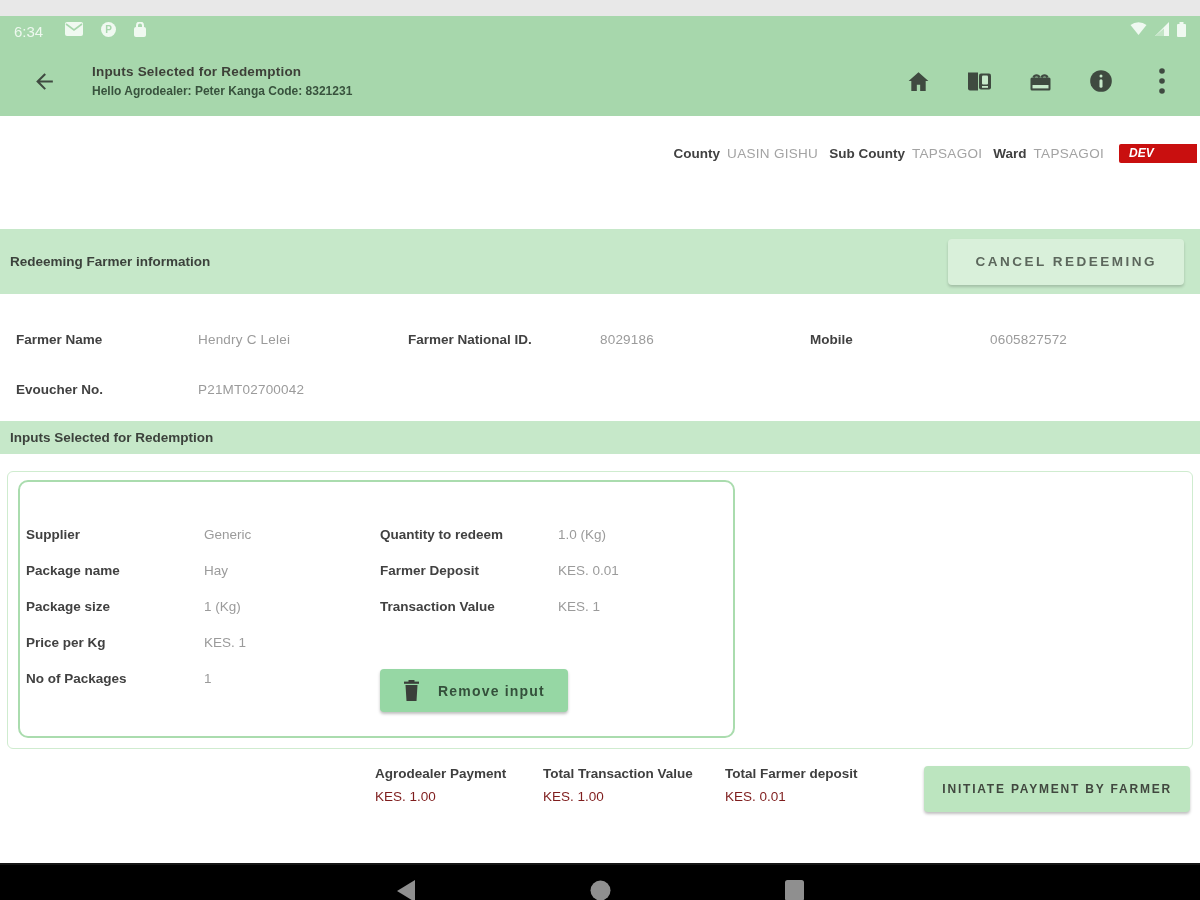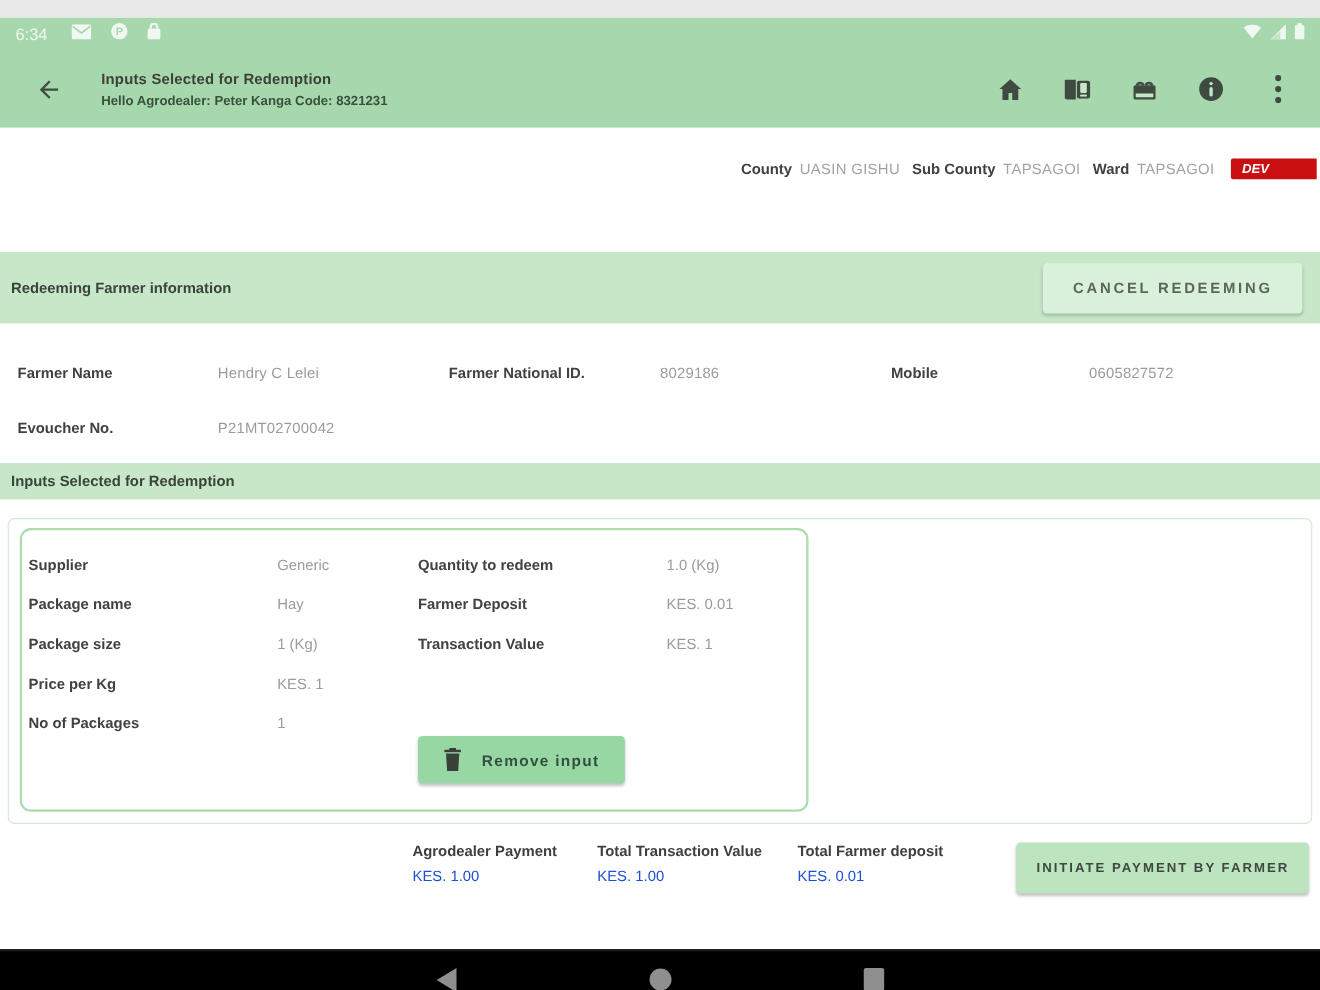--- a/index.html
+++ b/index.html
@@ -52,36 +52,36 @@
   .f-label { font-size:13.5px; font-weight:bold; color:#414141; }
   .f-value { font-size:13.5px; color:#9b9b9b; letter-spacing:.2px; }
   
   .outer-panel { position:absolute; top:455px; left:7px; width:1186px; height:278px;
     border:1px solid #cfeccf; border-radius:6px; background:#fff; }
   .input-card { position:absolute; left:10px; top:8px; width:717px; height:258px;
     border:2px solid #aadcae; border-radius:10px; background:#fff; }
   .card-col { position:absolute; top:24px; display:flex; flex-direction:column; }
   .card-col.left { left:6px; width:348px; }
   .card-col.right { left:360px; width:348px; }
-  .card-row { height:36px; display:flex; align-items:flex-start;gap:48px; }
+  .card-row { height:36px; display:flex; align-items:flex-end; }
   .c-label { width:178px; font-size:13.5px; font-weight:bold; color:#414141; }
   .c-value { font-size:13.5px; color:#9b9b9b; }
   .remove-btn { position:absolute; left:360px; top:187px; width:188px; height:43px;
     background:#96d7a4; border-radius:4px; display:flex; align-items:center; justify-content:center;
     box-shadow:0 2px 3px rgba(0,0,0,.25);
     font-size:14px; font-weight:bold; letter-spacing:1.2px; color:#34503b; }
   .remove-btn .trash { margin-right:18px; display:flex; }
   
   .summary-row { position:absolute; top:750px; left:0; width:1200px; display:flex; align-items:flex-start; padding-left:375px; }
   .sum-item { margin-right:0; }
   .sum-item.i0 { width:168px; }
   .sum-item.i1 { width:182px; }
   .sum-item.i2 { width:163px; }
   .sum-label { font-size:13.5px; font-weight:bold; color:#3f3f3f; }
-  .sum-value { font-size:13.5px; color:#1d4ed8; margin-top:8px; }
+  .sum-value { font-size:13.5px; color:#7f1d1d; margin-top:8px; }
   .initiate-btn { margin-left:auto; margin-right:10px; background:#bce5bf; border-radius:4px;
     height:46px; padding:0 18px; box-shadow:0 2px 3px rgba(0,0,0,.25);
     font-size:12px; font-weight:bold; letter-spacing:1.8px; color:#41483f; }
   
   .nav-bar { position:absolute; bottom:0; left:0; width:1200px; height:53px; background:#000;
     display:flex; align-items:center; justify-content:center; gap:168px; border-top:2px solid #151515; }
   .nav-btn { width:26px; height:26px; display:flex; align-items:center; justify-content:center; cursor:pointer; }
 </style>
 </head>
 <body>

